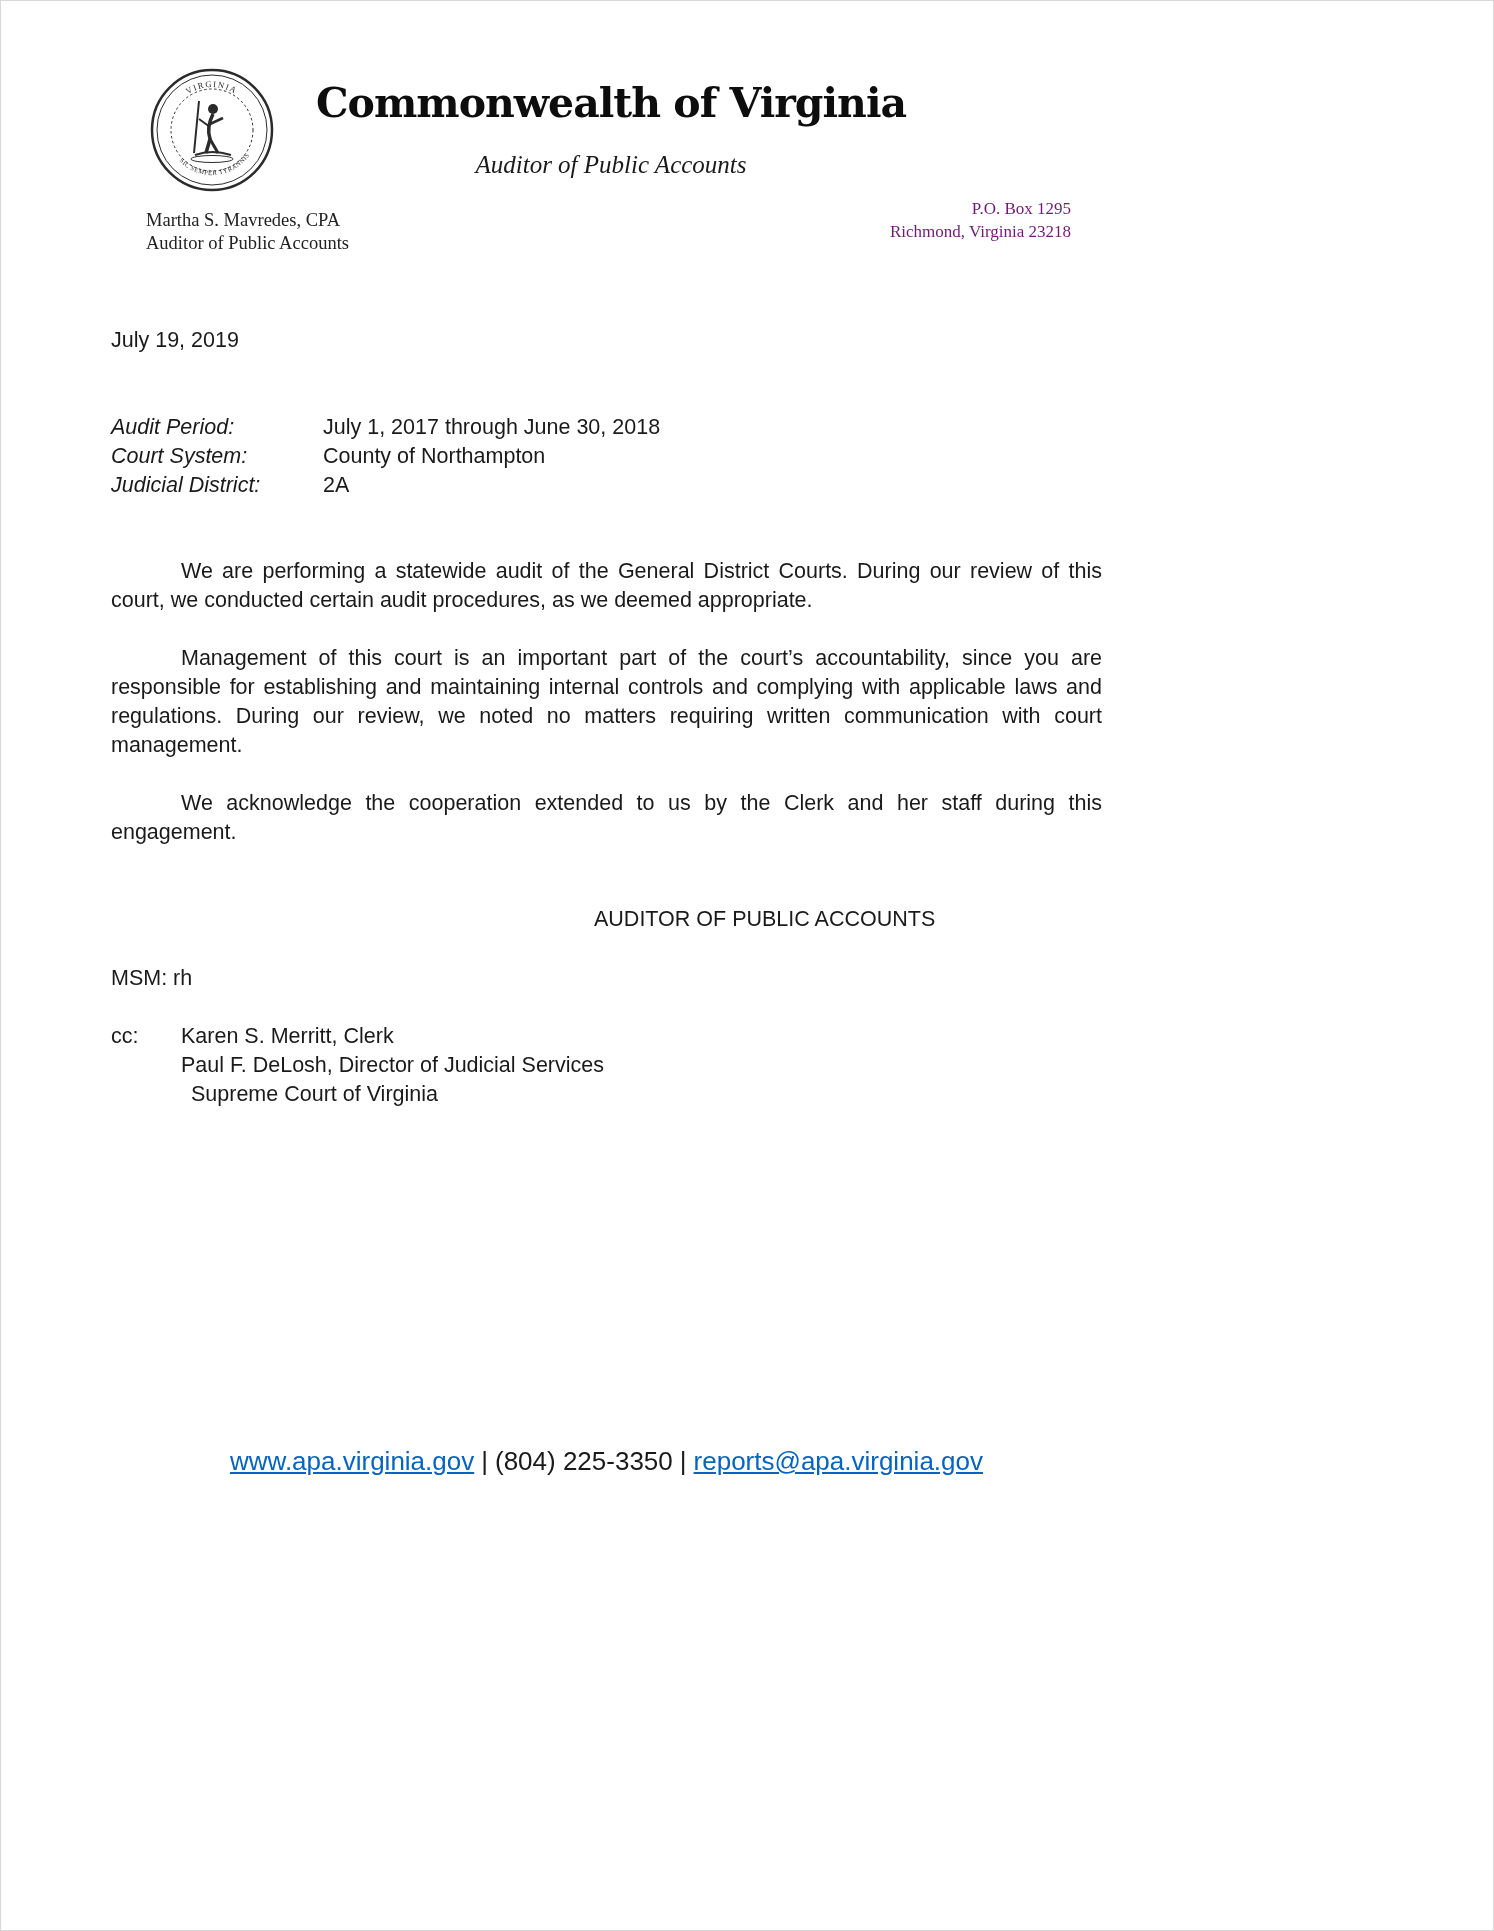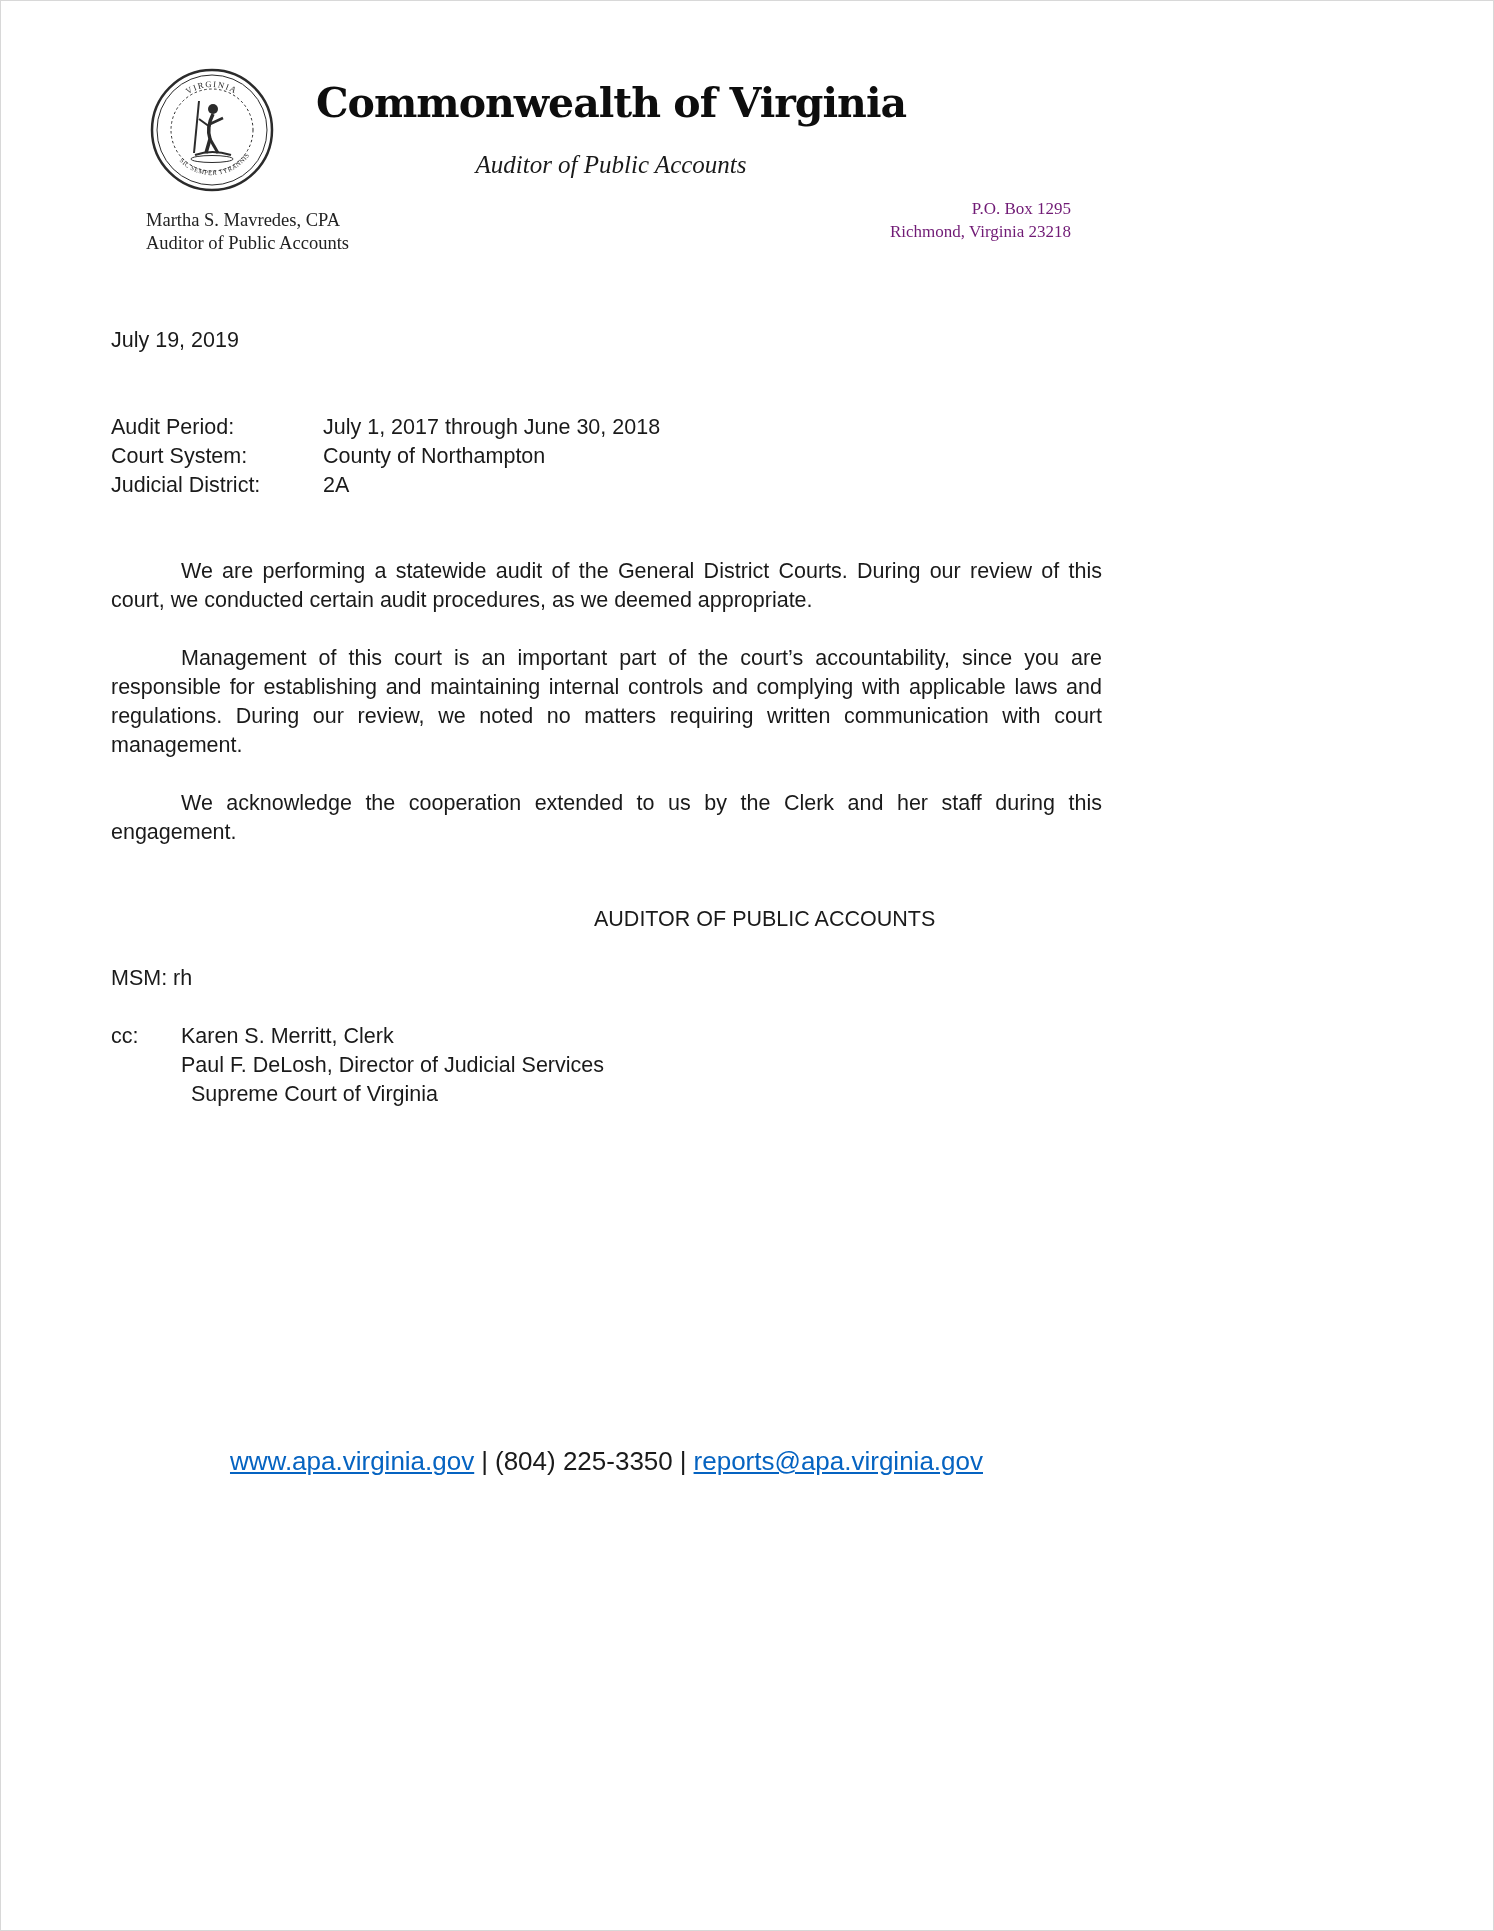--- a/index.html
+++ b/index.html
@@ -43,21 +43,21 @@
 
   
   .content {
     position:absolute; left:110px; right:391px; top:325px;
     font-size:21.5px; line-height:29px; color:#1a1a1a;
   }
   .date { text-align:left; margin-bottom:58px; }
   .recipient div { white-space:pre-wrap; }
   .details { margin-top:57px; }
   .details .row { display:flex; }
-  .details .label { width:212px; flex:none; }
+  .details .label { width:212px; flex:none;font-style:italic; }
   .paragraphs { margin-top:57px; }
   .paragraphs p { text-align:justify; text-indent:70px; margin-bottom:29px; }
   .signature { margin-top:58px; margin-left:483px; }
   .initials { margin-top:30px; }
   .cc { margin-top:29px; display:flex; }
   .cc-label { width:70px; flex:none; }
   .cc-lines div { white-space:pre-wrap; }
   .cc-lines .indent-extra { padding-left:10px; }
 
   

